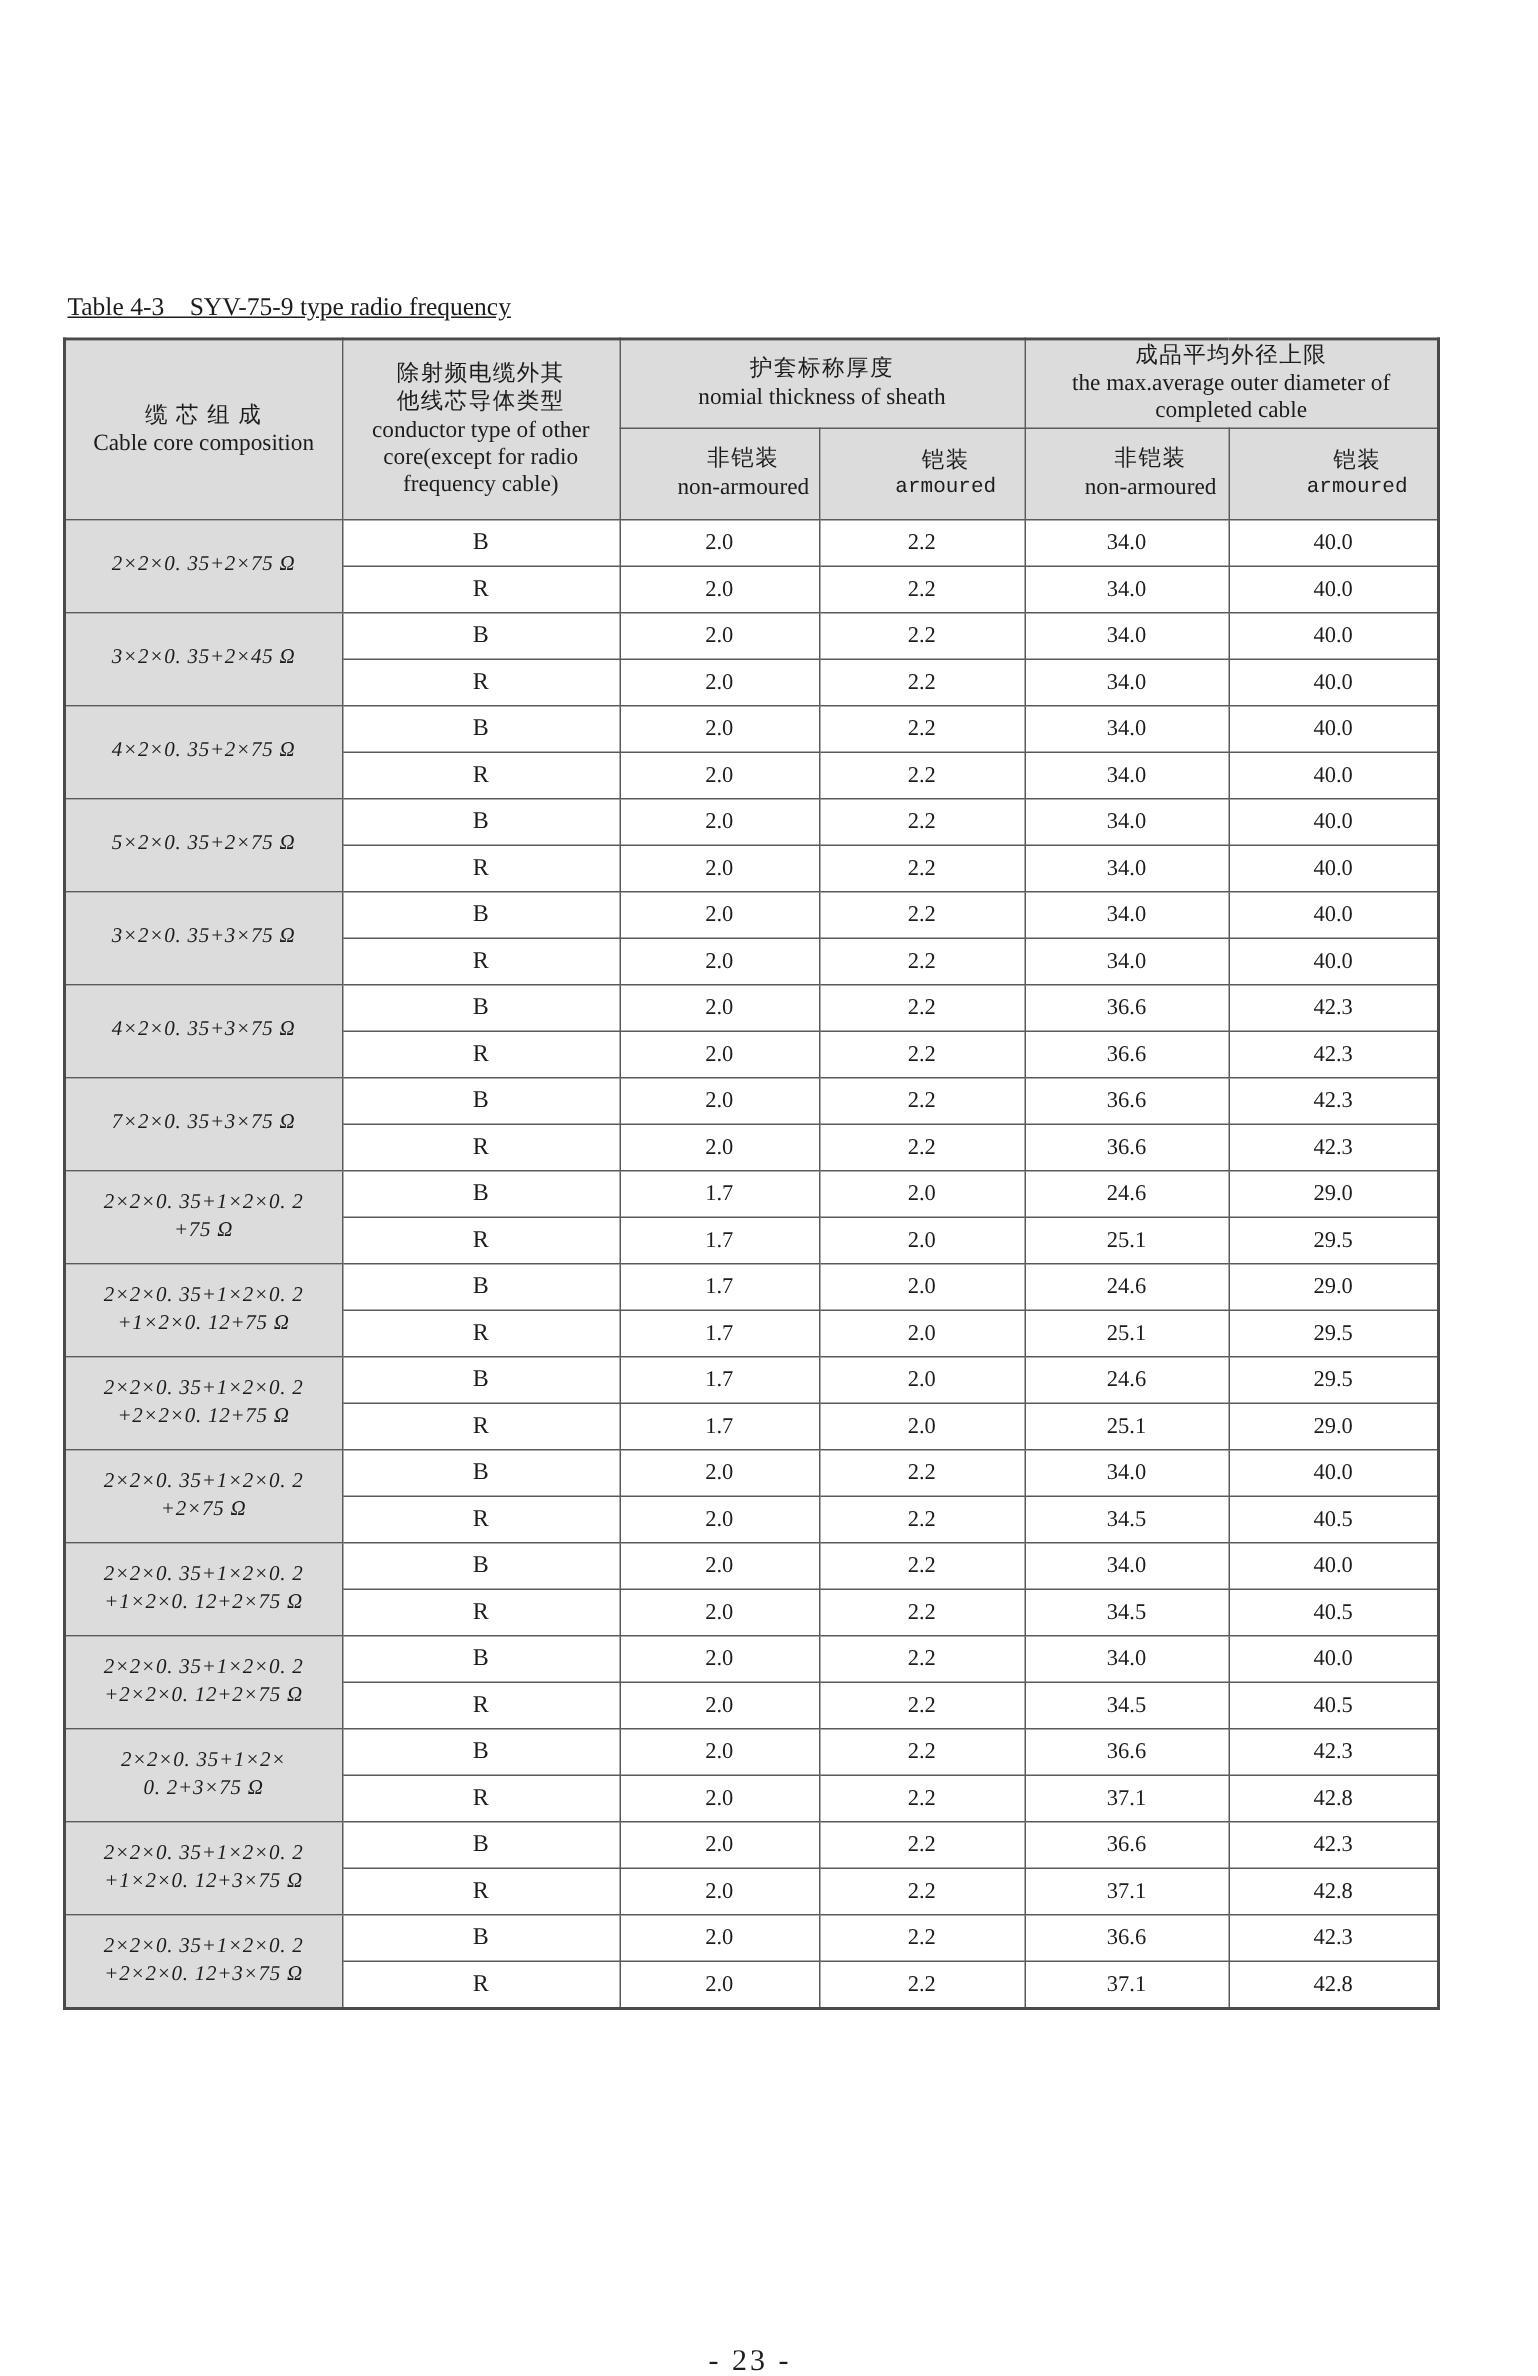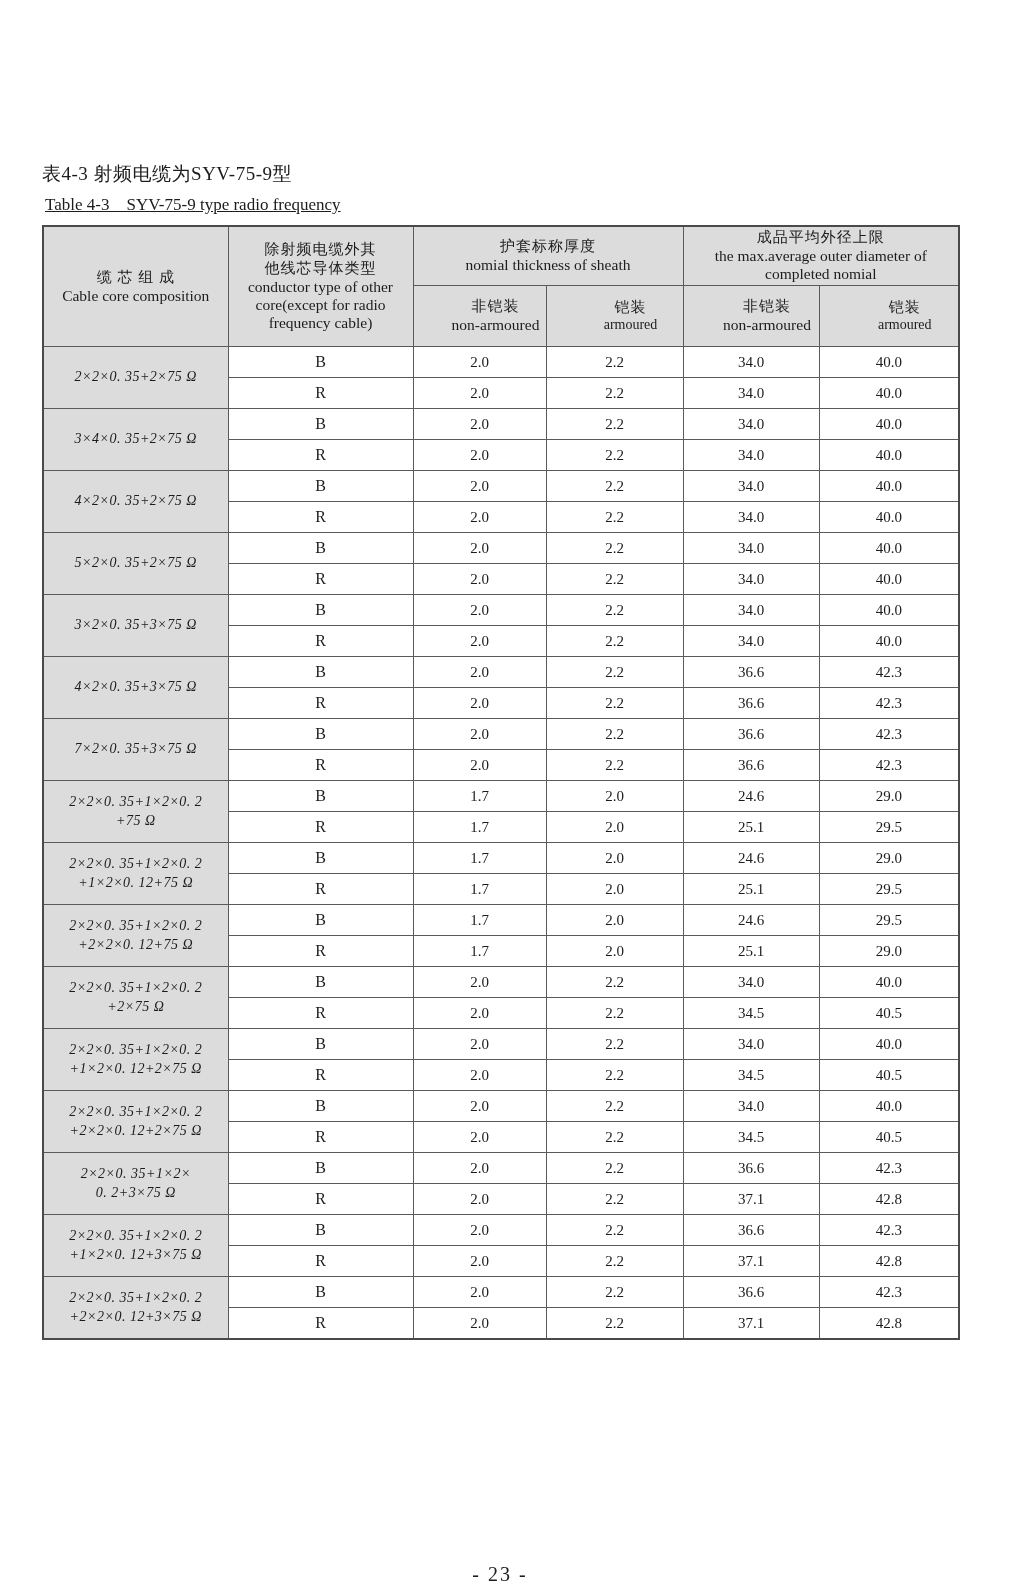--- a/index.html
+++ b/index.html
@@ -44,21 +44,21 @@
     overflow: hidden;
   }
   table.spec th {
     background: #dcdcdc;
     font-weight: normal;
   }
   tr.hdr1 th { height: 58px; }
   tr.hdr2 th { height: 60px; padding-left: 34px; }
   .zh-line { font-size: 15px; letter-spacing: 1px; line-height: 1.25; }
   .en-line { font-size: 15.5px; line-height: 1.18; }
-  .en-mono { font-family: Liberation Serif, serif; font-size: 14px; line-height: 1.2; }
+  .en-mono { font-family: Liberation Mono, monospace; font-size: 14px; line-height: 1.2; }
   tbody td { background: #ffffff; height: 30px; font-size: 15px; }
   tbody td.comp {
     background: #dcdcdc;
     font-size: 14px;
     letter-spacing: 0.5px;
     white-space: pre-line;
     line-height: 1.35;
     font-style: italic;
   }
   tbody td.ctype { font-size: 16px; }
@@ -70,21 +70,20 @@
     text-align: center;
     font-size: 20px;
     letter-spacing: 2px;
   }
 </style>
 </head>
 <body>
 
 <div class="page">
 
-  <div class="title-zh">表4-3 射频电缆为SYV-75-9型</div>
   <div class="title-en">Table 4-3    SYV-75-9 type radio frequency</div>
 
   <table class="spec">
     <colgroup>
       <col style="width:185px">
       <col style="width:185px">
       <col style="width:133px">
       <col style="width:137px">
       <col style="width:136px">
       <col style="width:140px">
@@ -99,21 +98,21 @@
           <div class="zh-line">除射频电缆外其</div>
           <div class="zh-line">他线芯导体类型</div>
           <div class="en-line">conductor type of other core(except for radio frequency cable)</div>
         </th>
         <th colspan="2">
           <div class="zh-line">护套标称厚度</div>
           <div class="en-line">nomial thickness of sheath</div>
         </th>
         <th colspan="2">
           <div class="zh-line">成品平均外径上限</div>
-          <div class="en-line">the max.average outer diameter of completed nomial</div>
+          <div class="en-line">the max.average outer diameter of completed cable</div>
         </th>
       </tr>
       <tr class="hdr2">
         <th>
           <div class="zh-line">非铠装</div>
           <div class="en-line">non-armoured</div>
         </th>
         <th>
           <div class="zh-line">铠装</div>
           <div class="en-mono">armoured</div>
@@ -138,21 +137,21 @@
           <td>40.0</td>
         </tr>
         <tr>
           <td class="ctype">R</td>
           <td>2.0</td>
           <td>2.2</td>
           <td>34.0</td>
           <td>40.0</td>
         </tr>
         <tr>
-          <td class="comp" rowspan="2">3×4×0. 35+2×75 Ω</td>
+          <td class="comp" rowspan="2">3×2×0. 35+2×45 Ω</td>
           <td class="ctype">B</td>
           <td>2.0</td>
           <td>2.2</td>
           <td>34.0</td>
           <td>40.0</td>
         </tr>
         <tr>
           <td class="ctype">R</td>
           <td>2.0</td>
           <td>2.2</td>

